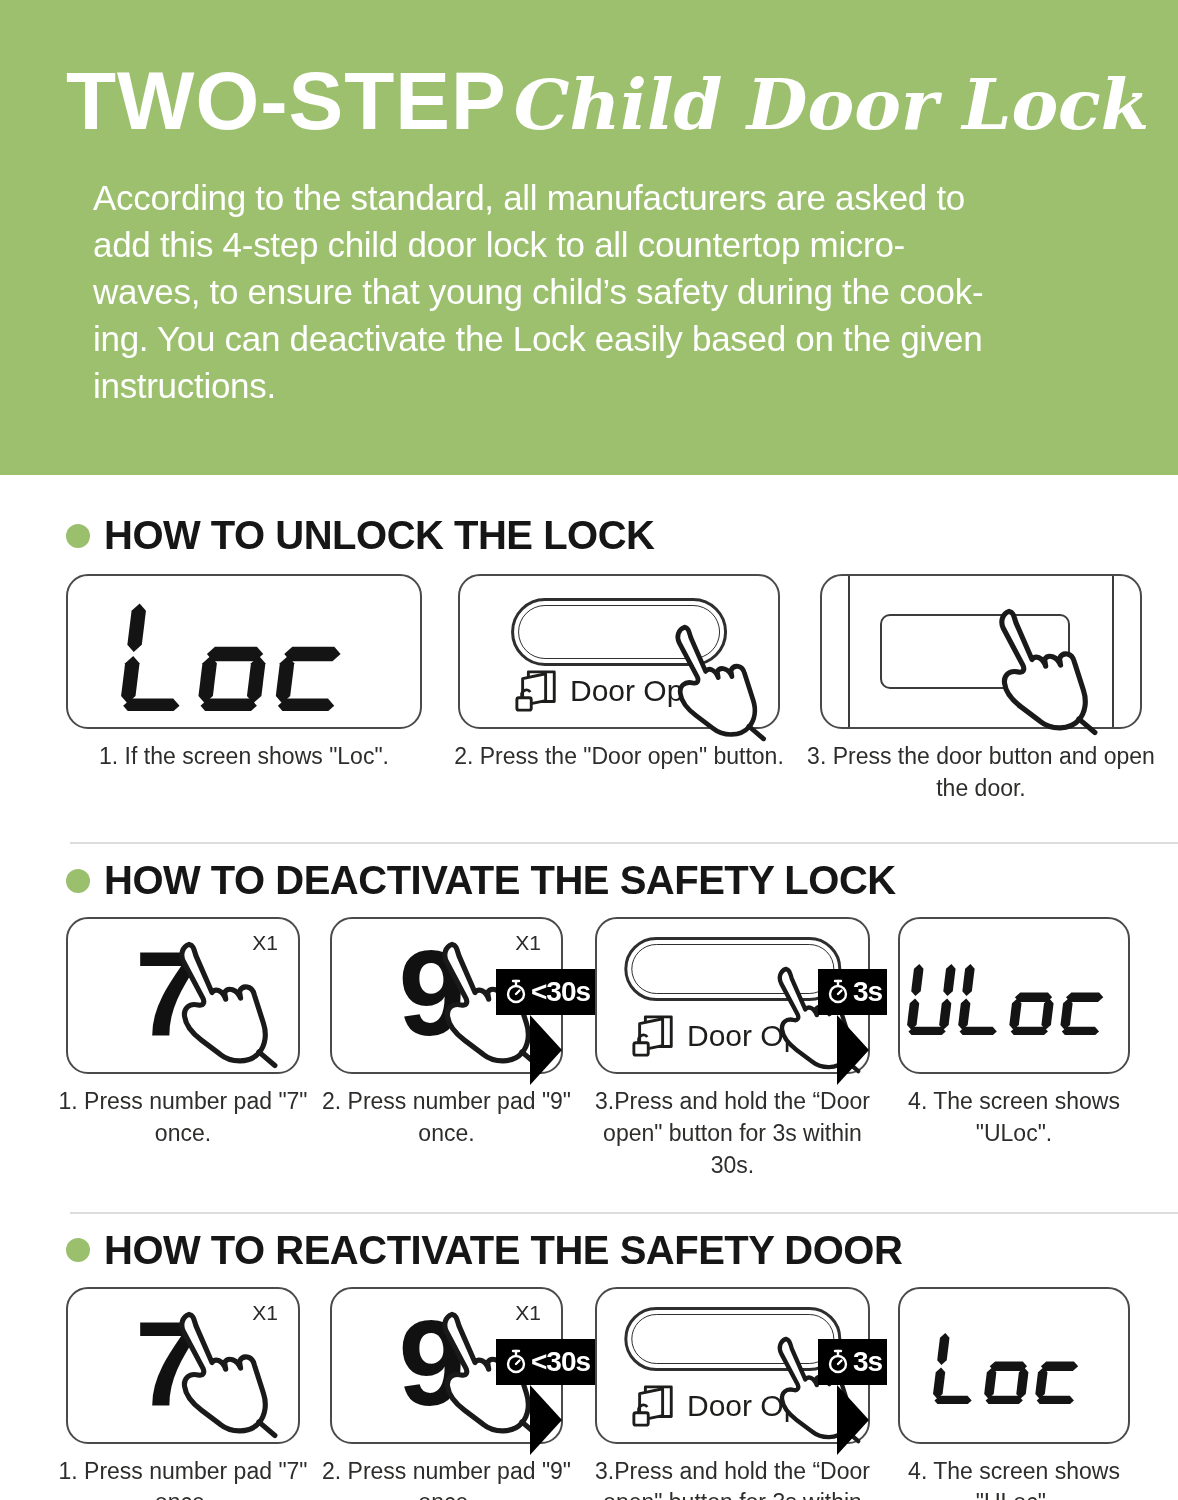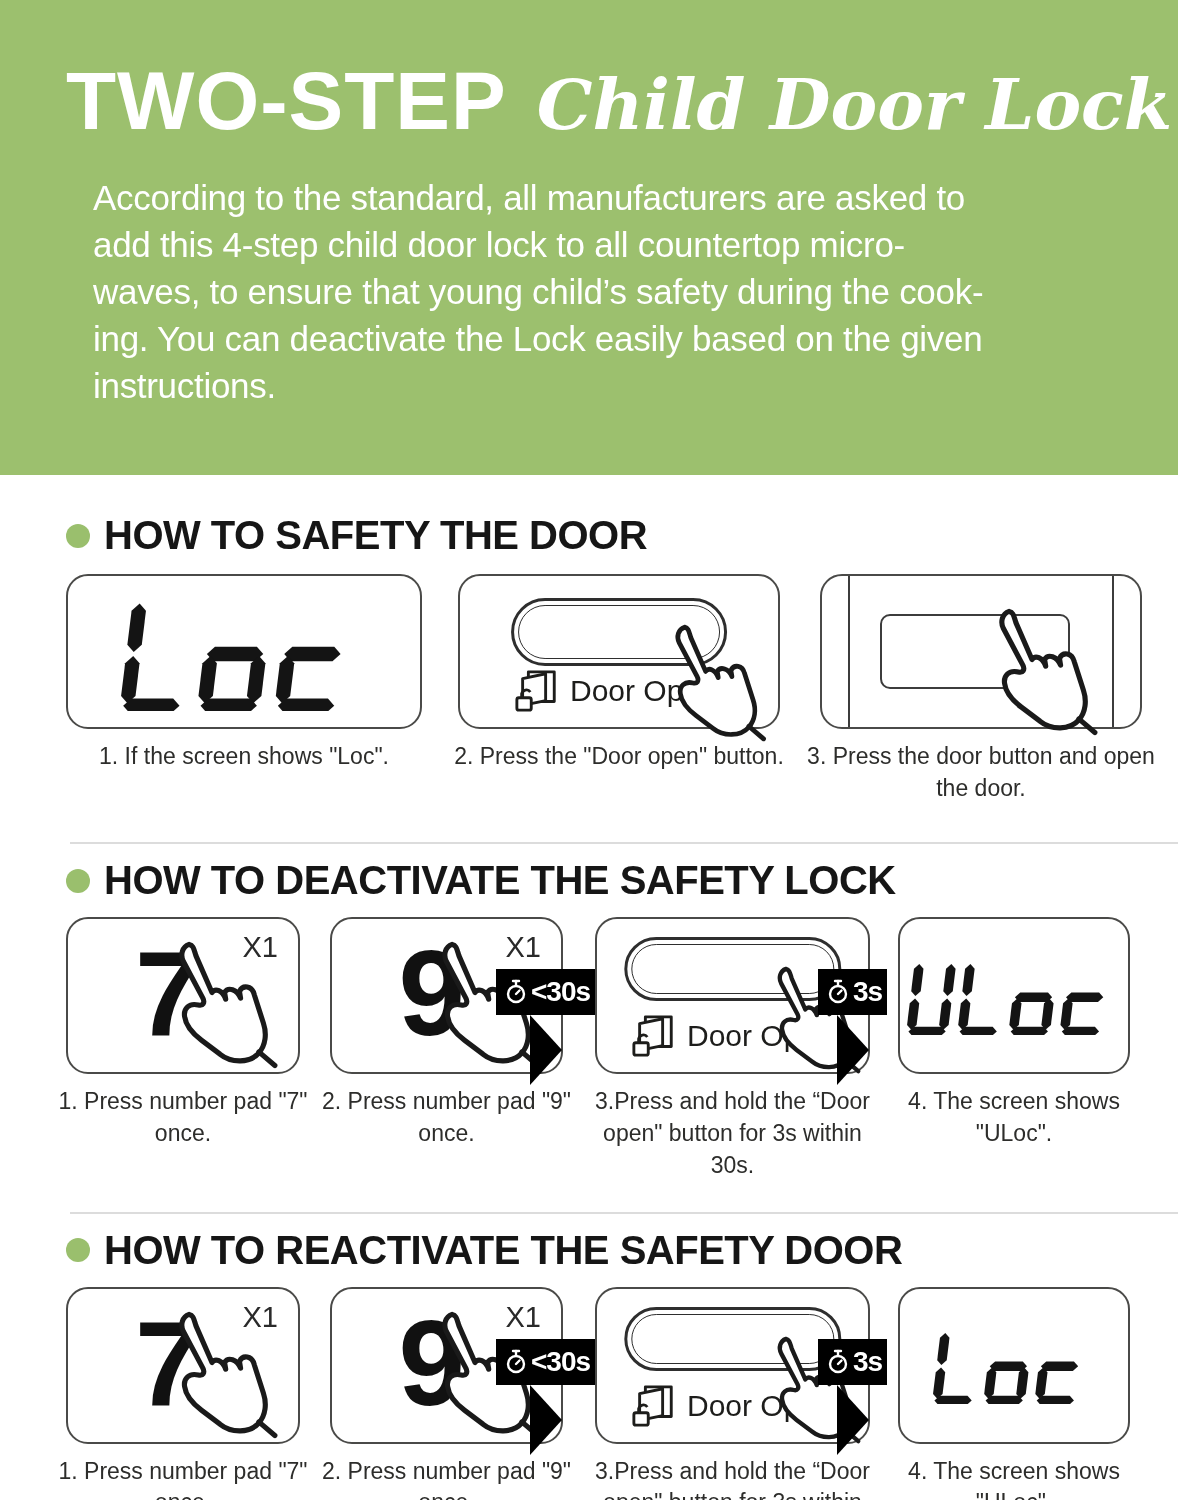--- a/index.html
+++ b/index.html
@@ -6,21 +6,21 @@
   body{
     width:1178px;height:1500px;overflow:hidden;background:#ffffff;
     font-family:"Liberation Sans",sans-serif;color:#1c1c1a;
     position:relative;
   }
   
   .hero{background:#9cc06e;height:475px;box-sizing:border-box;padding:58px 64px 0 66px;}
   .hero h1{margin:0;line-height:1.05;white-space:nowrap;}
   .title-main{color:#fff;font-weight:700;font-size:82px;letter-spacing:1px;}
   .title-script{color:#fff;font-family:"DejaVu Serif",serif;font-style:italic;font-weight:700;
-    font-size:70px;margin-left:30px;}
+    font-size:70px;margin-left:7px;}
   .intro{margin-top:30px;color:#fff;font-size:35px;line-height:47px;letter-spacing:-0.3px;margin-left:27px;}
   
   .sec-head{display:flex;align-items:center;gap:14px;margin:38px 0 0 66px;}
   .bullet{width:24px;height:24px;border-radius:50%;background:#9abf6d;flex:0 0 auto;}
   .sec-head h2{margin:0;font-size:40px;font-weight:700;letter-spacing:-0.5px;color:#161616;}
   .sep{border:none;border-top:2px solid #dcdcdc;margin:38px 0 0 70px;}
   .row{display:flex;align-items:flex-start;margin:16px 0 0 66px;position:relative;}
   .step{display:flex;flex-direction:column;align-items:center;flex:0 0 auto;}
   .panel{box-sizing:border-box;width:100%;border:2.5px solid #4a4a48;border-radius:22px;
     background:#fff;position:relative;display:flex;align-items:center;justify-content:center;}
@@ -29,21 +29,21 @@
   .w275{width:275px;} .w232{width:232px;}
   .ml36{margin-left:36px;} .ml40{margin-left:40px;} .ml30{margin-left:30px;}
   .ml32{margin-left:32px;} .ml28{margin-left:28px;}
   .caption{margin-top:12px;font-size:23px;line-height:1.38;text-align:center;color:#2d2d2b;
     width:calc(100% + 26px);}
   
   .seg-display{display:flex;align-items:center;justify-content:center;}
   .seg-lg svg{height:118px;display:block;}
   .seg-sm svg{height:78px;display:block;}
   
-  .x1{position:absolute;top:12px;right:20px;font-size:29px;color:#2a2a2a;}
+  .x1{position:absolute;top:12px;right:20px;font-size:21px;color:#2a2a2a;}
   .bigkey{position:absolute;top:8px;left:50%;transform:translateX(-72%);
     font-size:120px;font-weight:700;color:#111;line-height:1.1;}
   .hand{position:absolute;pointer-events:none;}
   .hand-key{width:128px;right:14px;bottom:-8px;}
   
   .pill{position:absolute;top:22px;left:50%;transform:translateX(-50%);
     width:66%;height:62px;border:3px solid #2e2e2e;border-radius:999px;}
   .pill::before{content:"";position:absolute;inset:4px;border:1.5px solid #2e2e2e;border-radius:999px;}
   .do-row{position:absolute;bottom:12px;left:54px;display:flex;align-items:center;gap:10px;}
   .do-icon{width:46px;height:48px;}
@@ -98,21 +98,21 @@
     <div>add this 4-step child door lock to all countertop micro-</div>
     <div>waves, to ensure that young child’s safety during the cook-</div>
     <div>ing. You can deactivate the Lock easily based on the given</div>
     <div>instructions.</div>
   </div>
 </header>
 
 <section>
   <div class="sec-head">
     <span class="bullet"></span>
-    <h2>HOW TO SAFETY THE DOOR</h2>
+    <h2>HOW TO UNLOCK THE LOCK</h2>
   </div>
   <div class="row">
     <div class="step w326">
       <div class="panel h155 seg-display seg-lg">
           <svg viewBox="0 0 384 180">
             <g transform="translate(22 0) skewX(-7)">
               <polygon points="13,16 24,27 24,79 13,90 2,79 2,27" fill="#141414"></polygon>
               <polygon points="13,96 24,107 24,157 13,168 2,157 2,107" fill="#141414"></polygon>
               <polygon points="7,172 18,161 82,161 93,172 82,183 18,183" fill="#141414"></polygon>
               <polygon points="125,93 136,82 200,82 211,93 200,104 136,104" fill="#141414"></polygon>

